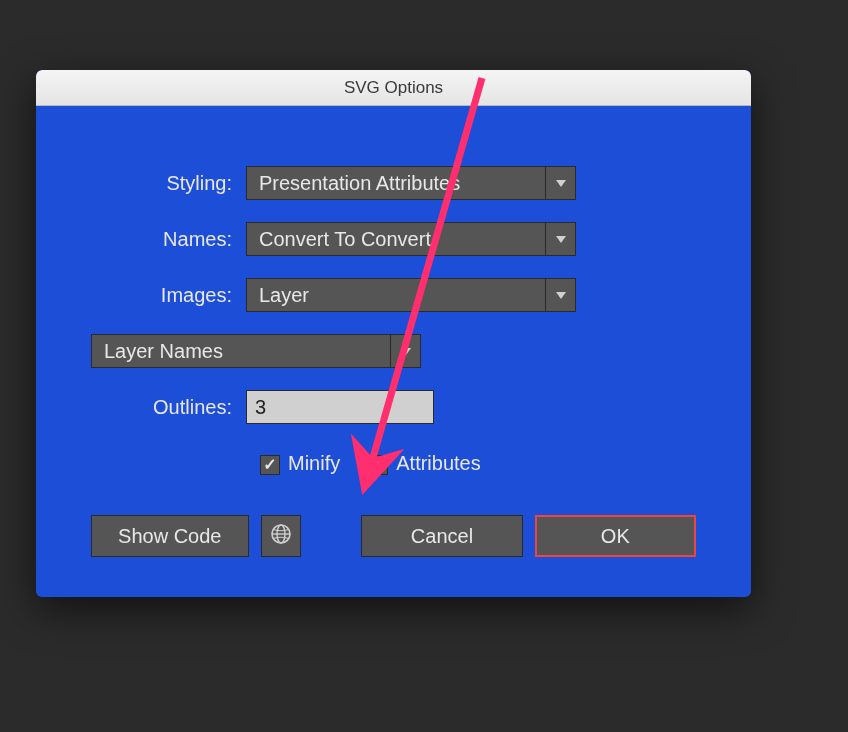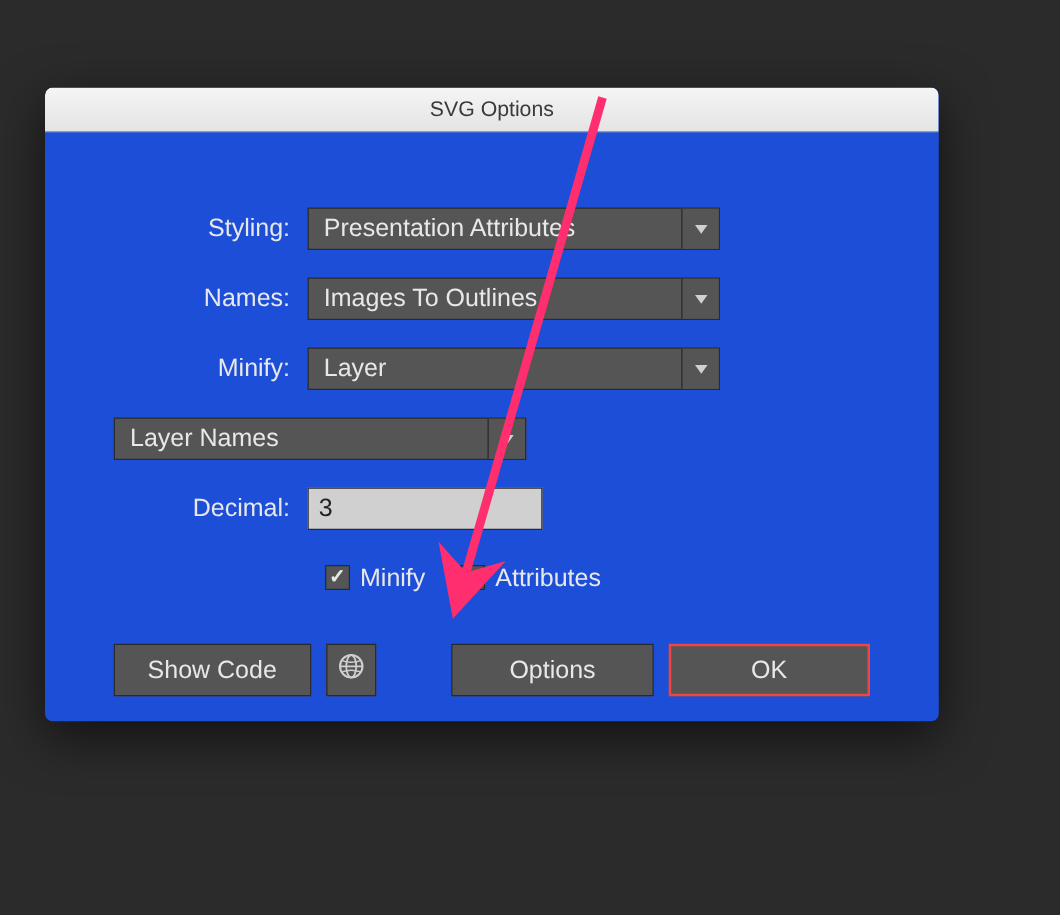--- a/index.html
+++ b/index.html
@@ -33,21 +33,21 @@
       align-items: center;
       justify-content: center;
       border-radius: 6px 6px 0 0;
     }
     .titlebar-text {
       font-size: 17px;
       color: #3a3a3a;
       font-weight: 400;
     }
     .content {
-      padding: 60px 55px 20px 55px;
+      padding: 60px 55px 40px 55px;
     }
     .form-row {
       display: flex;
       align-items: center;
       margin-bottom: 22px;
     }
     .label {
       width: 155px;
       text-align: right;
       color: #e8e8e8;
@@ -98,21 +98,21 @@
     }
     .checkbox-row {
       display: flex;
       align-items: center;
       margin-top: 28px;
       margin-bottom: 40px;
       padding-left: 169px;
     }
     .checkbox-group {
       display: flex;
-      align-items: flex-start;
+      align-items: flex-end;
       margin-right: 28px;
     }
     .checkbox {
       width: 20px;
       height: 20px;
       border: 1px solid #2a2a2a;
       background: #555555;
       display: inline-flex;
       align-items: center;
       justify-content: center;
@@ -188,48 +188,48 @@
         <span class="dropdown-text">Presentation Attributes</span>
         <span class="dropdown-arrow-box">
           <span class="dropdown-arrow"></span>
         </span>
       </div>
     </div>
 
     <div class="form-row">
       <div class="label">Names:</div>
       <div class="dropdown">
-        <span class="dropdown-text">Images To Outlines</span>
-        <span class="dropdown-arrow-box">
-          <span class="dropdown-arrow"></span>
-        </span>
-      </div>
-    </div>
-
-    <div class="form-row">
-      <div class="label">Minify:</div>
+        <span class="dropdown-text">Convert To Convert</span>
+        <span class="dropdown-arrow-box">
+          <span class="dropdown-arrow"></span>
+        </span>
+      </div>
+    </div>
+
+    <div class="form-row">
+      <div class="label">Images:</div>
       <div class="dropdown">
         <span class="dropdown-text">Layer</span>
         <span class="dropdown-arrow-box">
           <span class="dropdown-arrow"></span>
         </span>
       </div>
     </div>
 
     <div class="form-row">
       <div class="dropdown">
         <span class="dropdown-text">Layer Names</span>
         <span class="dropdown-arrow-box">
           <span class="dropdown-arrow"></span>
         </span>
       </div>
     </div>
 
     <div class="form-row">
-      <div class="label">Decimal:</div>
+      <div class="label">Outlines:</div>
       <input class="text-input" value="3" style="">
     </div>
 
     <div class="checkbox-row">
       <div class="checkbox-group">
         <span class="checkbox checked"></span>
         <span class="checkbox-label">Minify</span>
       </div>
       <div class="checkbox-group">
         <span class="checkbox"></span>
@@ -247,21 +247,21 @@
             <circle cx="11" cy="11" r="9" fill="none" stroke="#d0d0d0" stroke-width="1.6"></circle>
             <ellipse cx="11" cy="11" rx="4" ry="9" fill="none" stroke="#d0d0d0" stroke-width="1.4"></ellipse>
             <line x1="2" y1="11" x2="20" y2="11" stroke="#d0d0d0" stroke-width="1.4"></line>
             <path d="M3.5 6.5 Q11 9 18.5 6.5" fill="none" stroke="#d0d0d0" stroke-width="1.2"></path>
             <path d="M3.5 15.5 Q11 13 18.5 15.5" fill="none" stroke="#d0d0d0" stroke-width="1.2"></path>
           </svg>
         </span>
       </div>
       <div class="spacer-btn"></div>
       <div class="btn btn-cancel">
-        <span>Options</span>
+        <span>Cancel</span>
       </div>
       <div class="btn btn-ok">
         <span>OK</span>
       </div>
     </div>
 
   </div>
 </div>
 
 <svg class="arrow-annotation" width="848" height="732" style="left:0;top:0">

